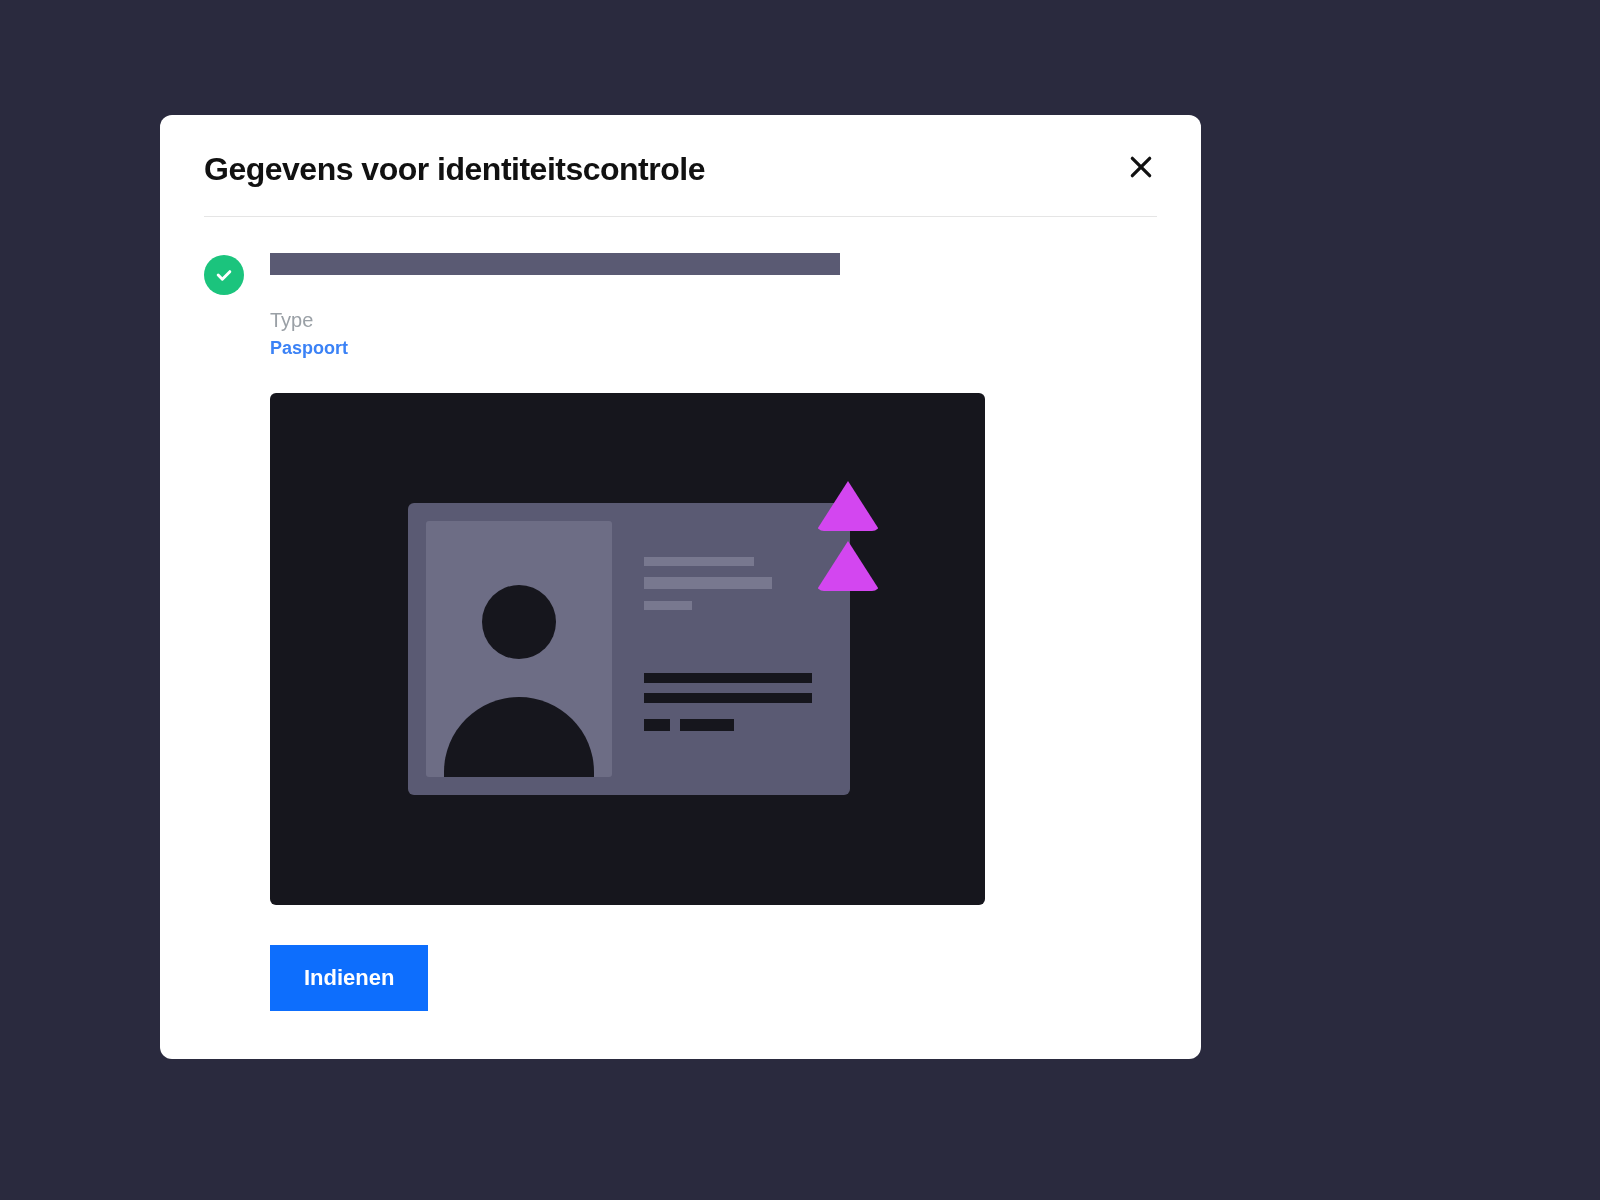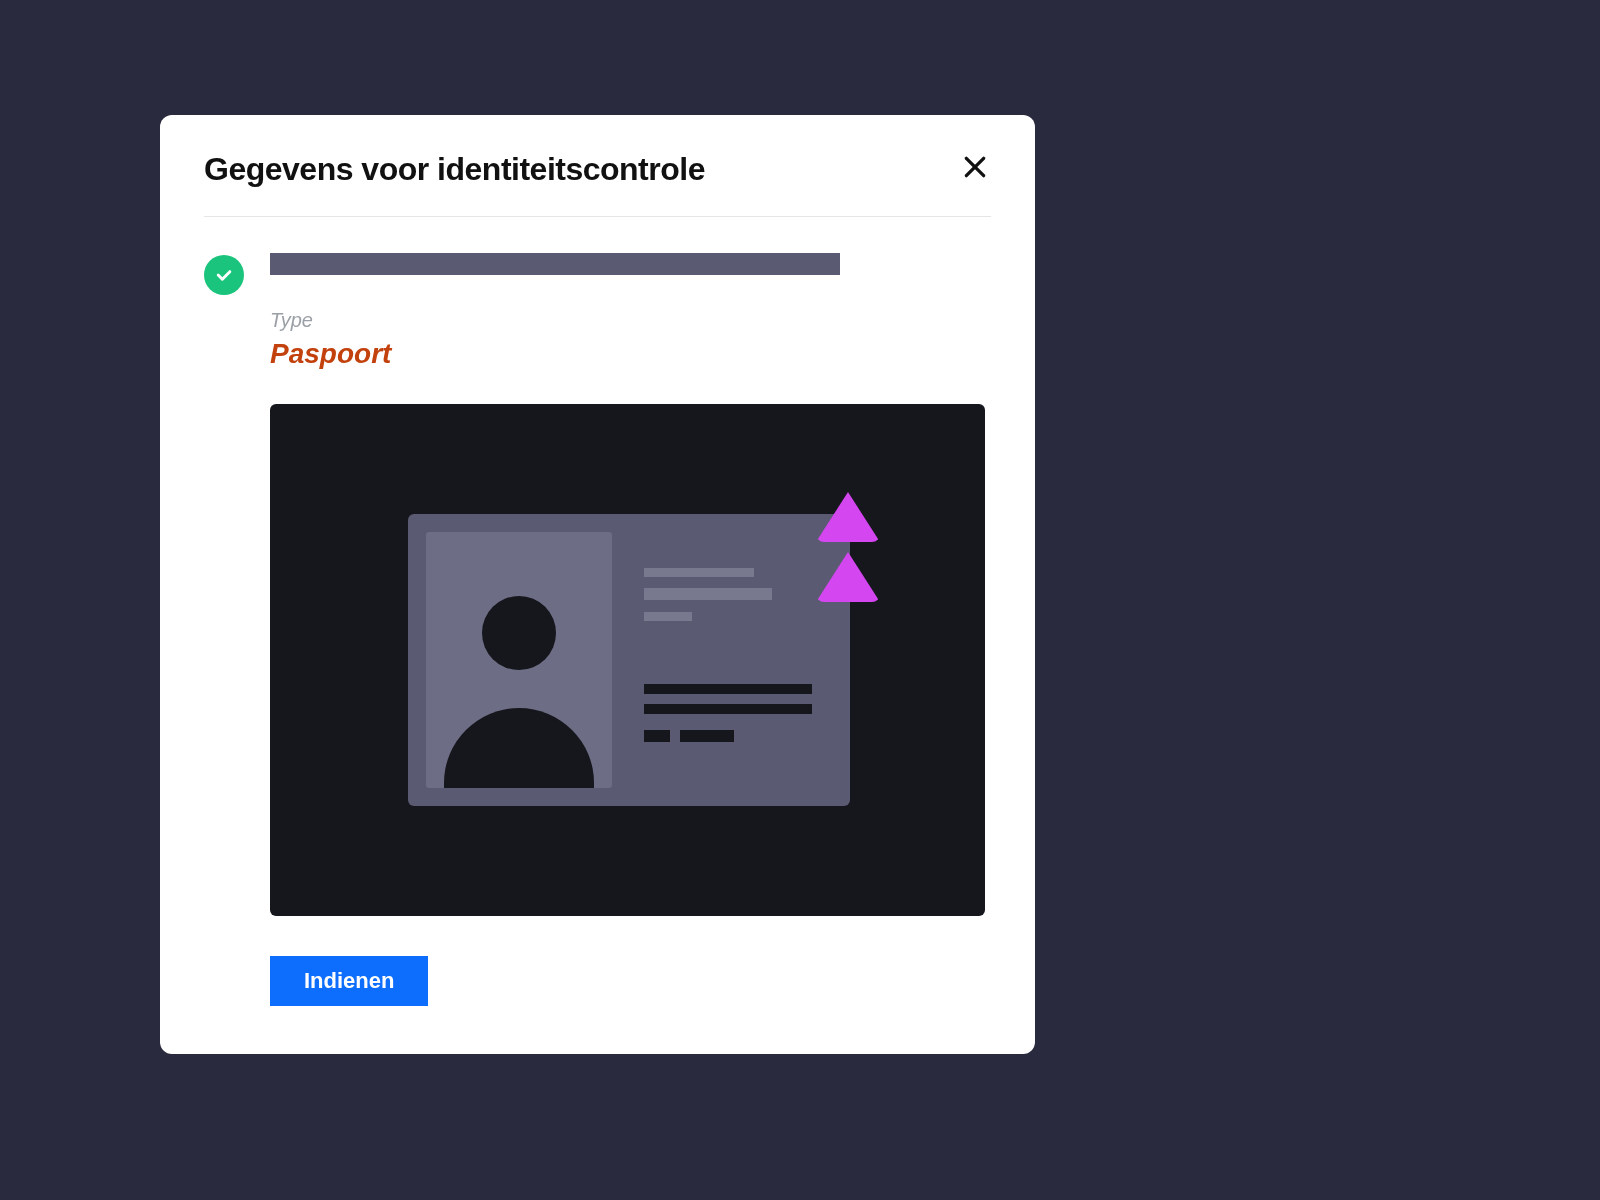--- a/index.html
+++ b/index.html
@@ -11,21 +11,21 @@
     background: #2a2a3e;
     width: 1600px;
     height: 1200px;
     font-family: -apple-system, BlinkMacSystemFont, "Segoe UI", Helvetica, Arial, sans-serif;
     overflow: hidden;
   }
   .modal {
     position: absolute;
     left: 160px;
     top: 115px;
-    width: 875px;
+    width: 1041px;
     background: #ffffff;
     border-radius: 12px;
     padding: 36px 44px 48px 44px;
   }
   .modal-header {
     display: flex;
     justify-content: space-between;
     align-items: flex-start;
     padding-bottom: 28px;
     border-bottom: 1px solid #e5e5e5;
@@ -79,31 +79,30 @@
   }
   .meta-row {
     display: flex;
     gap: 200px;
     margin-bottom: 34px;
   }
   .meta-item {
     display: flex;
     flex-direction: column;
     gap: 6px;
-    font-style: italic;
   }
   .meta-label {
     font-size: 20px;
     color: #9aa0a6;
     font-weight: 500;
   }
   .meta-value {
-    font-size: 28px;
+    font-size: 18px;
     font-weight: 700;
-    color: #c2410c;
+    color: #3b82f6;
   }
   .preview {
     width: 715px;
     height: 512px;
     background: #16161d;
     border-radius: 6px;
     position: relative;
     overflow: hidden;
   }
   .id-card {
@@ -169,21 +168,21 @@
     border-bottom: 50px solid #d346f0;
     border-radius: 8px;
   }
   .t1 { left: 546px; top: 88px; }
   .t2 { left: 546px; top: 148px; }
   .submit-btn {
     margin-top: 40px;
     background: #0d6efd;
     color: #ffffff;
     border: none;
-    padding: 12px 34px;
+    padding: 20px 34px;
     font-size: 22px;
     font-weight: 600;
     cursor: pointer;
   }
 </style>
 </head>
 <body>
 
 <div class="modal">
   <div class="modal-header">

